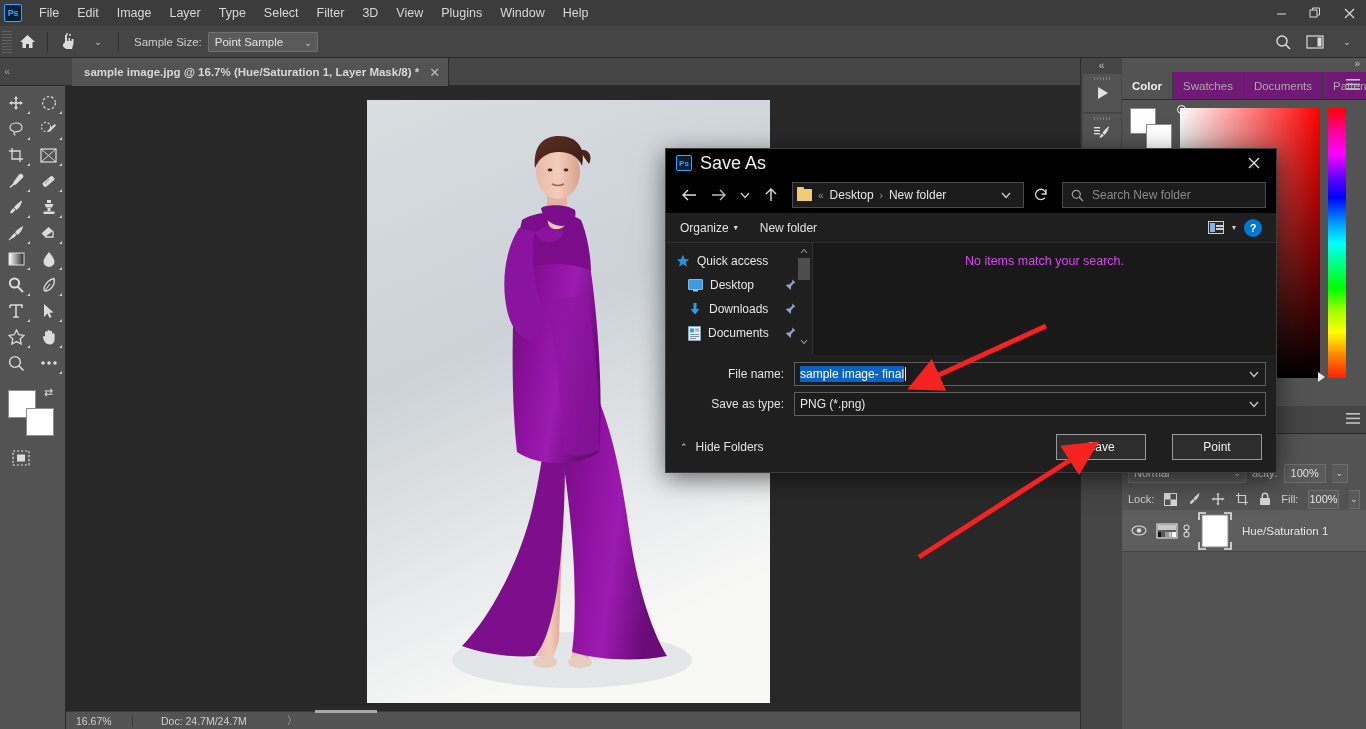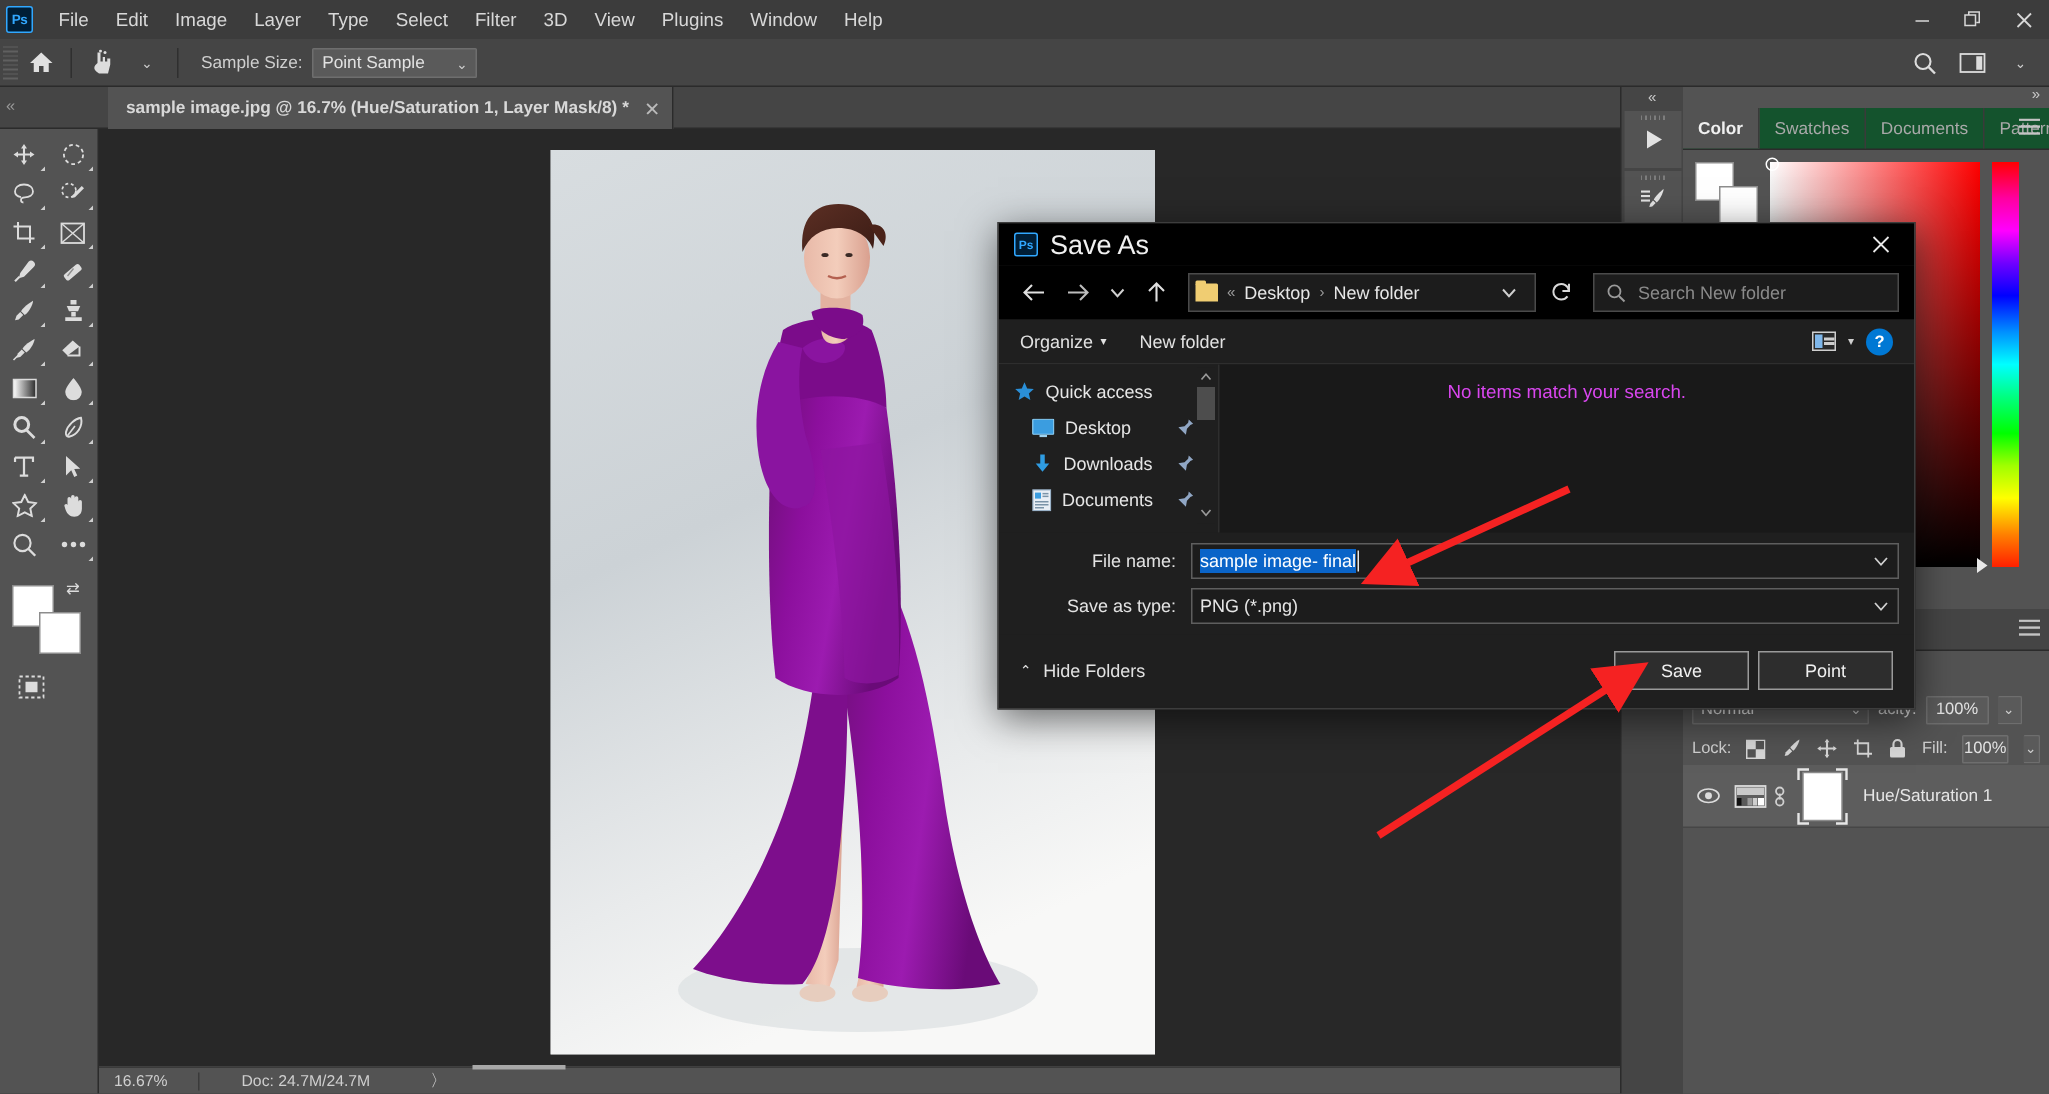--- a/index.html
+++ b/index.html
@@ -131,21 +131,21 @@
   }
 
   
   .dock {
     position: absolute; left: 1122px; top: 58px; width: 244px; height: 671px;
     background: #535353;
   }
   .dock-collapse { height: 14px; position: relative; }
   .dock-collapse span { position: absolute; right: 6px; top: 0; font-size: 10px; color: #c8c8c8; }
   .paneltabs {
-    height: 28px; background: #14532d; display: flex; align-items: stretch;
+    height: 28px; background: #701a75; display: flex; align-items: stretch;
     border-bottom: 1px solid #2b2b2b; position: relative;
   }
   .ptab {
     padding: 0 10px; display: flex; align-items: center; font-size: 11.5px;
     color: #a9a9a9; border-right: 1px solid #3a3a3a;
   }
   .ptab.active { background: #535353; color: #f0f0f0; font-weight: bold; }
   .pmenu { position: absolute; right: 6px; top: 7px; font-size: 13px; color: #c4c4c4; }
 
   
@@ -268,21 +268,21 @@
     flex: 1; height: 24px; background: #1c1c1c; border: 1px solid #5e5e5e;
     display: flex; align-items: center; padding: 0 20px 0 5px; position: relative;
     font-size: 12px; color: #e6e6e6;
   }
   .fieldinput .sel { background: #0a64c8; color: #ffffff; padding: 1px 0; }
   .fieldinput .caretbar { display: inline-block; width: 1px; height: 14px; background: #e6e6e6; margin-left: 1px; vertical-align: middle; }
   .fieldinput .drop { position: absolute; right: 6px; color: #cfcfcf; font-size: 10px; }
 
   .dlg-footer { height: 48px; background: #1f1f1f; display: flex; align-items: center; padding: 0 14px; }
   .hidefolders { font-size: 12px; color: #e2e2e2; display: flex; align-items: center; gap: 8px; }
-  .dlg-actions { margin-left: auto; display: flex; gap: 6px; }
+  .dlg-actions { margin-left: auto; display: flex; gap: 26px; }
   .dlgbtn {
     width: 90px; height: 26px; background: #2d2d2d; border: 1px solid #9a9a9a;
     display: flex; align-items: center; justify-content: center;
     font-size: 12px; color: #f0f0f0;
   }
 
   
   .arrows { position: absolute; left: 0; top: 0; width: 1366px; height: 729px; pointer-events: none; }
 
   .caret { font-size: 9px; color: #d0d0d0; }

